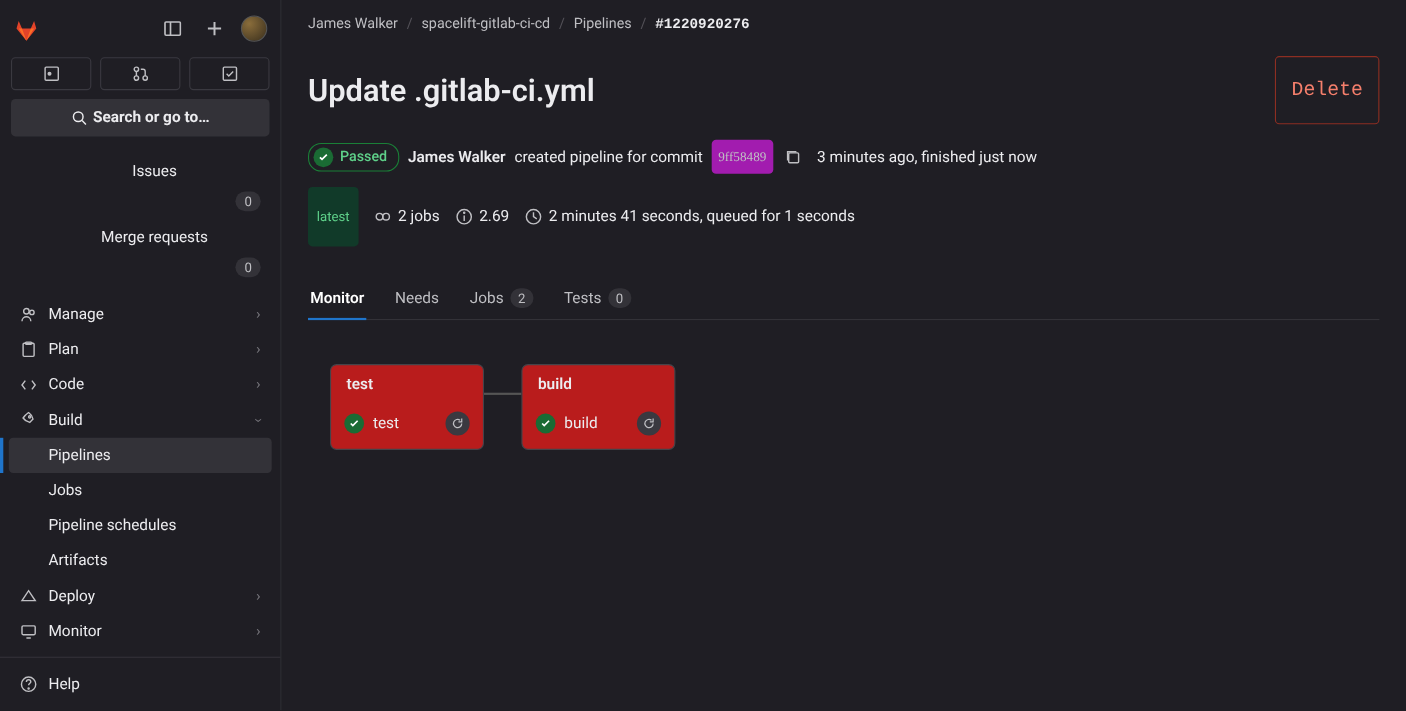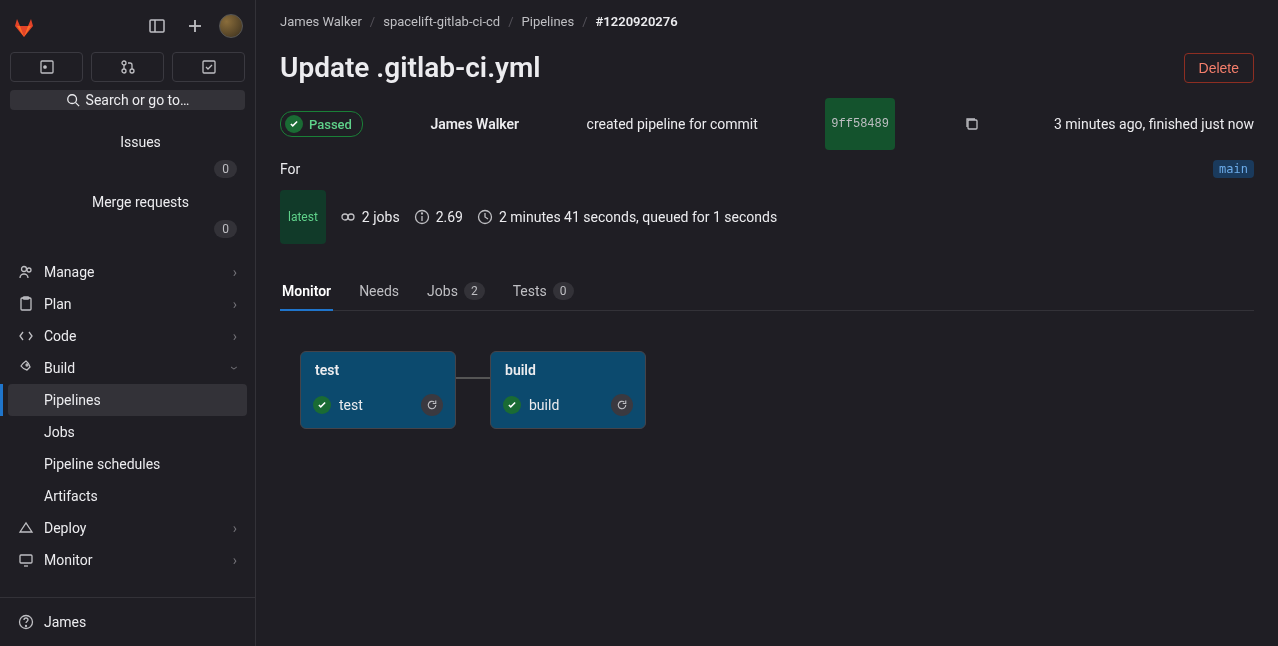--- a/index.html
+++ b/index.html
@@ -47,28 +47,29 @@
     flex: 1;
     height: 30px;
     border: 1px solid #3a3940;
     border-radius: 4px;
     display: flex; align-items: center; justify-content: center;
     color: #bfbfc3;
     cursor: pointer;
   }
   .search-btn {
     margin: 0 10px 12px;
-    height: 20px;
+    height: 34px;
     background: #333238;
     border-radius: 4px;
     display: flex; align-items: center; justify-content: center;
     gap: 6px;
     color: #ececef;
     cursor: text;
     font-size: 14px;
+    font-weight: bold;
   }
   .nav-list { flex: 1; overflow-y: auto; padding: 4px 8px; }
   .nav-item {
     display: flex; align-items: center; gap: 10px;
     padding: 8px 10px;
     border-radius: 4px;
     color: #ececef;
     cursor: pointer;
     font-size: 14px;
     position: relative;
@@ -108,63 +109,63 @@
     background: #1f1e24;
   }
   .breadcrumbs {
     display: flex; align-items: center; gap: 8px;
     padding: 14px 24px;
     font-size: 13px;
     color: #bfbfc3;
   }
   .breadcrumbs .sep { color: #535158; }
   .breadcrumbs a { color: #bfbfc3; cursor: pointer; }
-  .breadcrumbs .current { color: #ececef; font-weight: 600; }
+  .breadcrumbs .current { color: #ececef; font-weight: 600; font-family: Liberation Mono, monospace; }
 
   .content { padding: 8px 24px 24px; position: relative; }
   .title-row { display: flex; align-items: center; }
   .title-row h1 { font-size: 28px; font-weight: 600; }
   .delete-btn {
     margin-left: auto;
     border: 1px solid #8d2e22;
     color: #f57f6c;
     background: transparent;
-    padding: 6px 14px;
-    border-radius: 4px;
-    font-size: 14px;
+    padding: 20px 14px;
+    border-radius: 4px;
+    font-size: 18px;
     cursor: pointer;
+    font-family: Liberation Mono, monospace;
   }
   .meta-row {
     display: flex; align-items: center; gap: 8px;
     margin-top: 14px; flex-wrap: wrap;
     color: #ececef;
-    justify-content: space-between;
   }
   .status-pill {
     display: inline-flex; align-items: center; gap: 6px;
     border: 1px solid #1a7f37;
     border-radius: 12px;
     padding: 3px 10px 3px 4px;
     font-size: 13px;
     font-weight: 500;
     color: #5fd18a;
   }
   .status-dot {
     width: 18px; height: 18px; border-radius: 50%;
     background: #1a6b34;
     display:flex;align-items:center;justify-content:center;
     color: #0b2d17;
   }
   .author { font-weight: 600; }
   .commit-sha {
-    font-family: Liberation Mono, monospace;
+    font-family: Liberation Serif, serif;
     font-size: 12px;
-    background: #14532d;
-    border-radius: 4px;
-    padding: 19px 6px;
+    background: #a21caf;
+    border-radius: 4px;
+    padding: 8px 6px;
     color: #bfbfc3;
   }
   .copy-icon { width:16px;height:16px; color:#bfbfc3; cursor:pointer; margin-left:2px;}
   .branch-pill {
     font-family: ui-monospace, SFMono-Regular, Menlo, monospace;
     font-size: 12px;
     background: #1a3a5c;
     color: #6cacea;
     border-radius: 4px;
     padding: 2px 6px;
@@ -200,24 +201,24 @@
   .tab-badge {
     background:#333238; color:#bfbfc3;
     border-radius:10px; padding:0 7px; font-size:12px; line-height:18px;
   }
 
   .diagram {
     padding: 40px 20px;
     display:flex; align-items:center; gap:0;
   }
   .stage-card {
-    background:#0c4a6e;
+    background:#b91c1c;
     border:1px solid #454349;
     border-radius:6px;
-    width:156px;
+    width:140px;
     padding:10px 8px 8px;
   }
   .stage-title { font-weight:600; font-size:14px; margin-bottom:12px; padding-left:6px;}
   .job-chip {
     display:flex; align-items:center; gap:8px;
     padding:4px 4px;
   }
   .job-status {
     width:18px;height:18px;border-radius:50%;
     background:#1a6b34;
@@ -383,21 +384,21 @@
 
     <div class="sidebar-footer">
       <div class="nav-item">
         <span class="nav-icon">
             <svg viewBox="0 0 16 16" width="16" height="16" fill="none" stroke="currentColor" stroke-width="1.3">
               <circle cx="8" cy="8" r="6.5"></circle>
               <path d="M6 6a2 2 0 114 0c0 1-2 1.5-2 3"></path>
               <circle cx="8" cy="12" r="0.5" fill="currentColor"></circle>
             </svg>
           </span>
-        <span>James</span>
+        <span>Help</span>
       </div>
     </div>
   </aside>
 
   <main class="main">
     <div class="breadcrumbs">
       <a>James Walker</a>
       <span class="sep">/</span>
       <a>spacelift-gitlab-ci-cd</a>
       <span class="sep">/</span>
@@ -426,24 +427,20 @@
         <span class="commit-sha">9ff58489</span>
         <span class="copy-icon">
           <svg viewBox="0 0 16 16" width="16" height="16" fill="none" stroke="currentColor" stroke-width="1.3">
               <rect x="4" y="4" width="9" height="9" rx="1"></rect>
               <path d="M3 11V3h8"></path>
             </svg>
         </span>
         <span style="margin-left:6px;">3 minutes ago, finished just now</span>
       </div>
 
-      <div class="meta-row" style="margin-top:10px;">
-        <span>For</span>
-        <span class="branch-pill">main</span>
-      </div>
 
       <div class="stats-row">
         <span class="tag-latest">latest</span>
         <span class="stat">
           <span class="ic"><svg viewBox="0 0 16 16" width="16" height="16" fill="none" stroke="currentColor" stroke-width="1.3">
                 <circle cx="5" cy="8" r="3"></circle>
                 <circle cx="11" cy="8" r="3"></circle>
               </svg></span>
           <span>2 jobs</span>
         </span>

